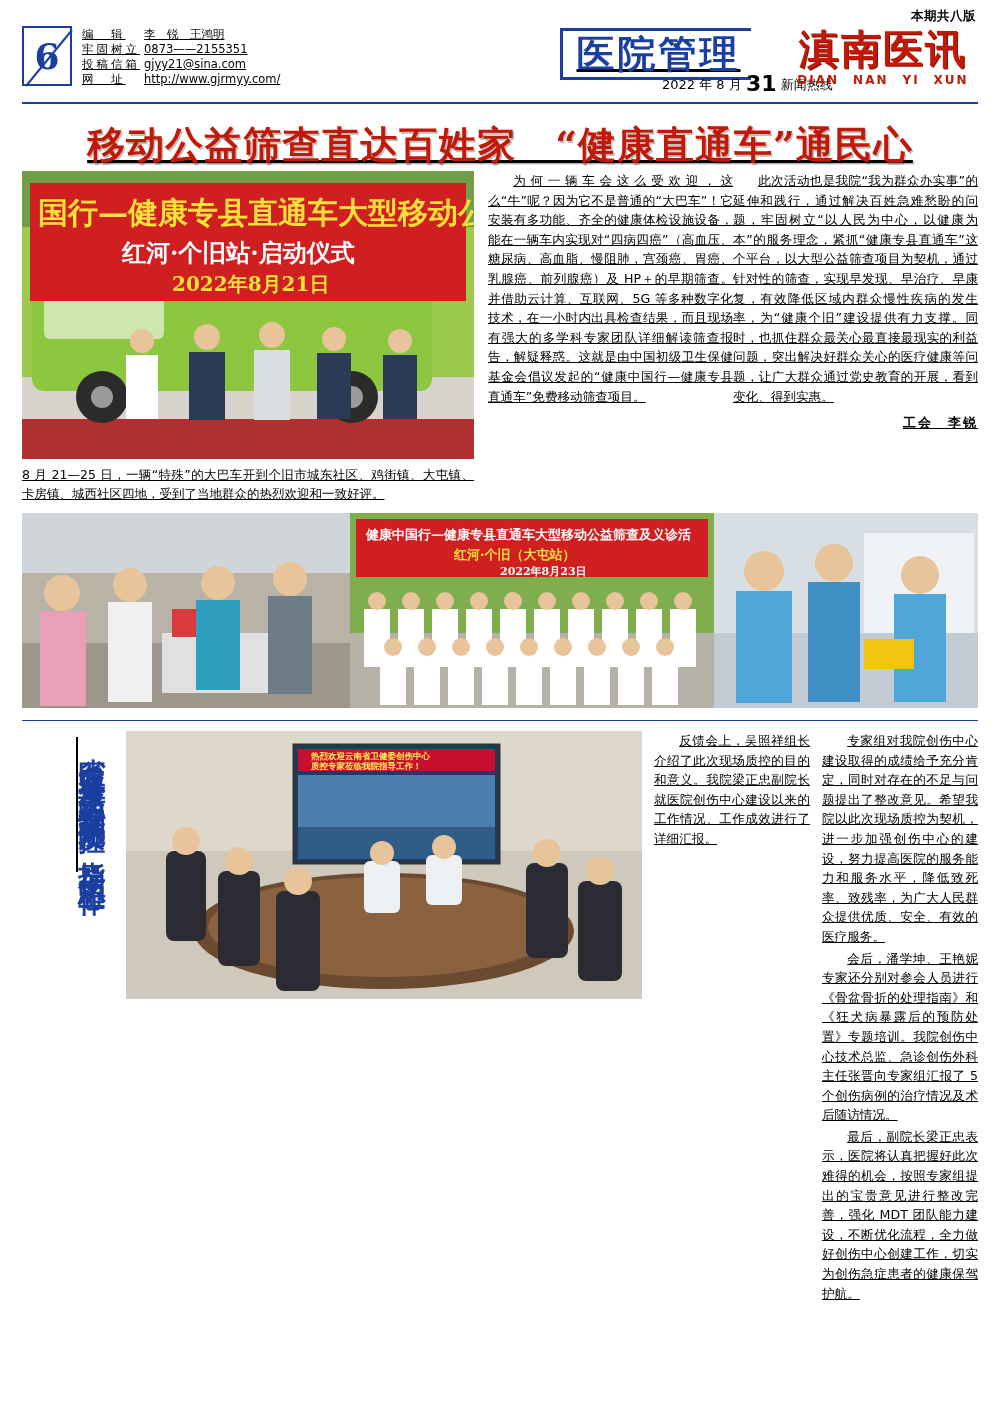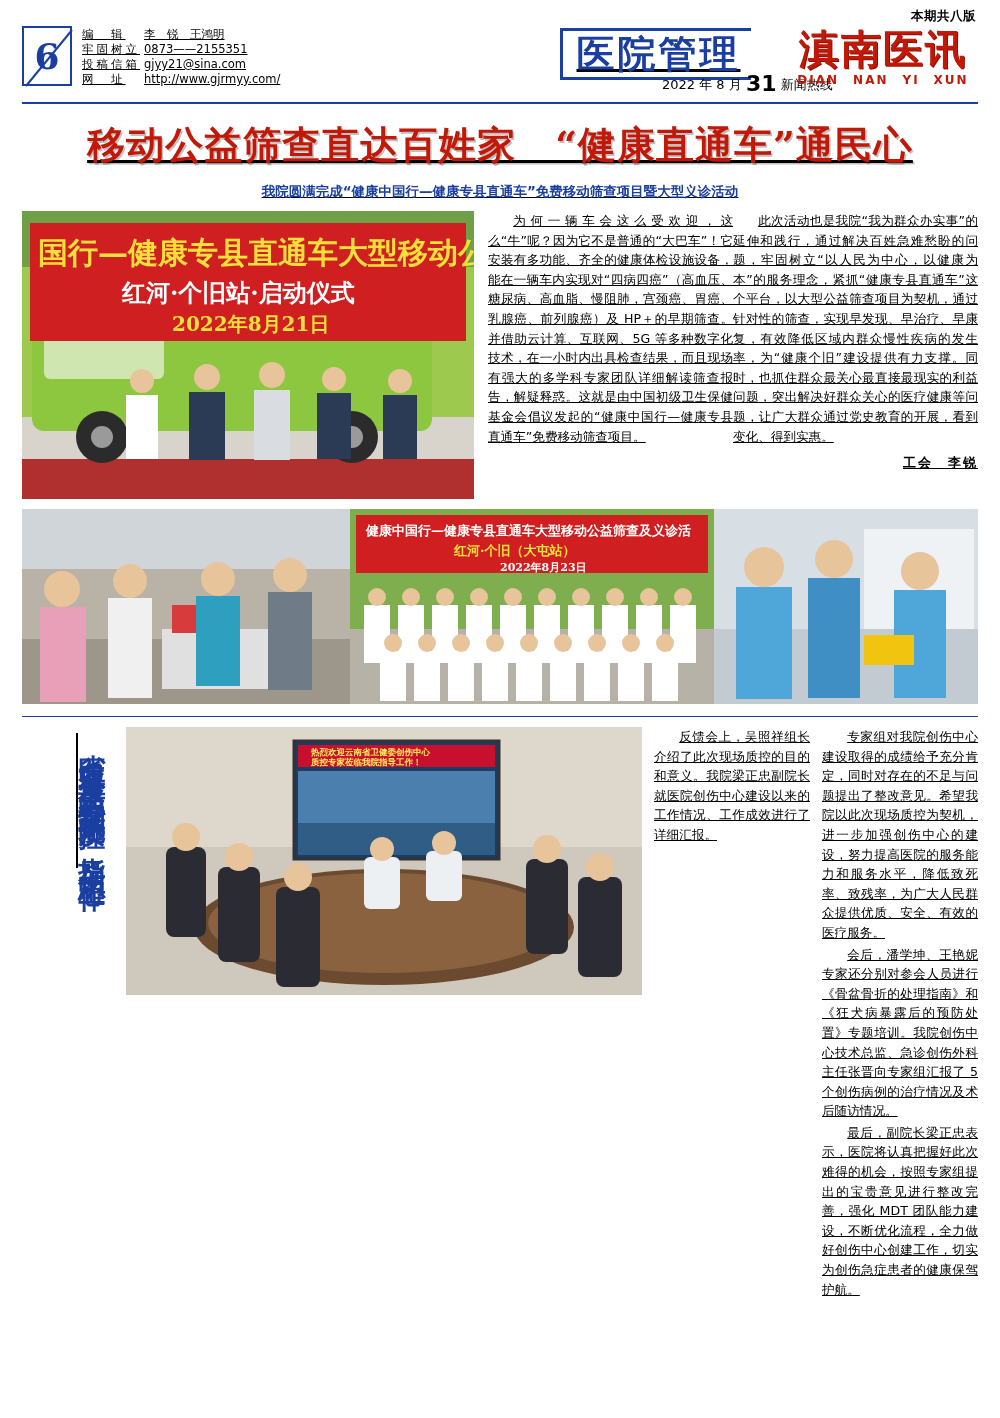--- a/index.html
+++ b/index.html
@@ -171,21 +171,20 @@
       <span>新闻热线</span>
     </div>
 
     <div class="nameplate">
       <div class="cn">滇南医讯</div>
       <div class="py">DIAN　NAN　YI　XUN</div>
     </div>
   </div>
 
   <div class="headline">移动公益筛查直达百姓家　“健康直通车”通民心</div>
-  <div class="subheadline">我院圆满完成“健康中国行—健康专县直通车”免费移动筛查项目暨大型义诊活动</div>
 
   <div class="a1">
 
     <div class="a1-left">
       <div class="photo" style="height:288px">
         <svg class="img" viewBox="0 0 452 288" preserveAspectRatio="none">
           <rect x="0" y="0" width="452" height="288" fill="#8fbf5a"></rect>
           <rect x="0" y="0" width="452" height="60" fill="#6f9f46"></rect>
           <rect x="0" y="56" width="452" height="150" fill="#9ec94f"></rect>
           <rect x="0" y="206" width="452" height="50" fill="#d8d4cc"></rect>
@@ -210,20 +209,21 @@
               <rect x="167" y="181" width="36" height="68" fill="#2b3a55"></rect>
             <circle cx="250" cy="164" r="13" fill="#e8c49a"></circle>
               <rect x="232" y="179" width="36" height="70" fill="#d9dde2"></rect>
             <circle cx="312" cy="168" r="12" fill="#e8c49a"></circle>
               <rect x="295" y="182" width="34" height="66" fill="#2b3a55"></rect>
             <circle cx="378" cy="170" r="12" fill="#e8c49a"></circle>
               <rect x="361" y="184" width="34" height="64" fill="#2b3a55"></rect>
           </g>
         </svg>
       </div>
+      <div class="caption">8 月 21—25 日，一辆“特殊”的大巴车开到个旧市城东社区、鸡街镇、大屯镇、卡房镇、城西社区四地，受到了当地群众的热烈欢迎和一致好评。</div>
     </div>
 
     <div class="a1-cols">
       <div class="col">
         <p class="ptext indent">为何一辆车会这么受欢迎，这么“牛”呢？因为它不是普通的“大巴车”！它安装有多功能、齐全的健康体检设施设备，能在一辆车内实现对“四病四癌”（高血压、糖尿病、高血脂、慢阻肺，宫颈癌、胃癌、乳腺癌、前列腺癌）及 HP＋的早期筛查。并借助云计算、互联网、5G 等多种数字化技术，在一小时内出具检查结果，而且现场有强大的多学科专家团队详细解读筛查报告，解疑释惑。这就是由中国初级卫生保健基金会倡议发起的“健康中国行—健康专县直通车”免费移动筛查项目。</p>
       </div>
       <div class="col">
         <p class="ptext indent">此次活动也是我院“我为群众办实事”的延伸和践行，通过解决百姓急难愁盼的问题，牢固树立“以人民为中心，以健康为本”的服务理念，紧抓“健康专县直通车”这个平台，以大型公益筛查项目为契机，通过针对性的筛查，实现早发现、早治疗、早康复，有效降低区域内群众慢性疾病的发生率，为“健康个旧”建设提供有力支撑。同时，也抓住群众最关心最直接最现实的利益问题，突出解决好群众关心的医疗健康等问题，让广大群众通过党史教育的开展，看到变化、得到实惠。</p>
         <div class="byline">工会　李锐</div>
       </div>

